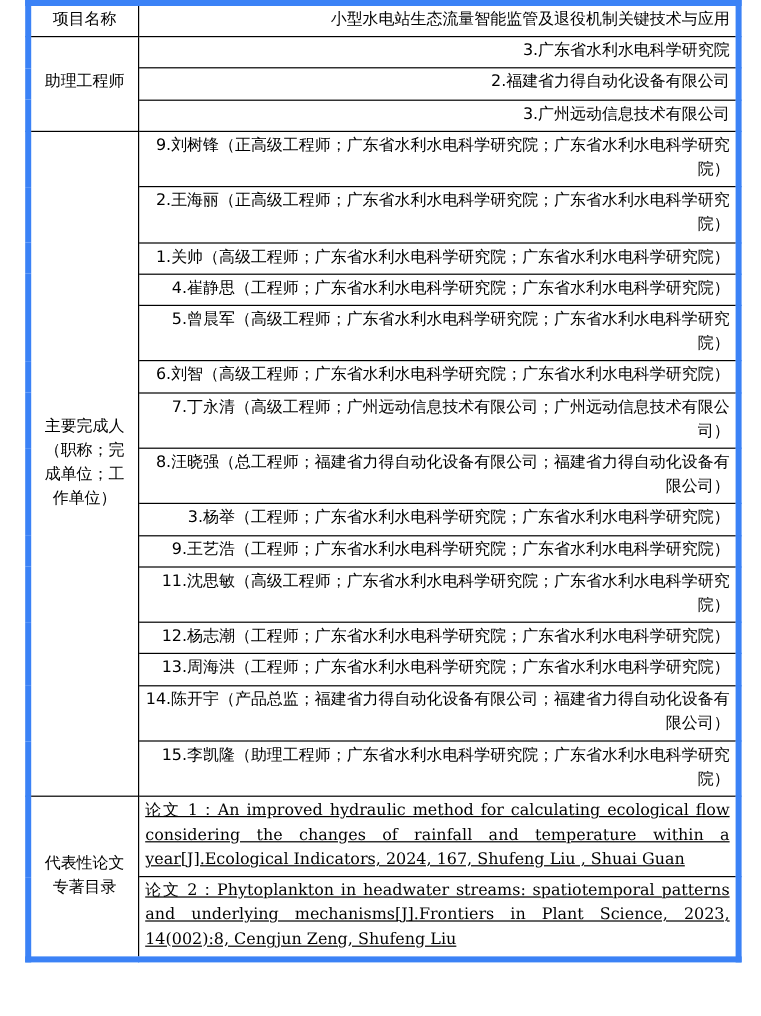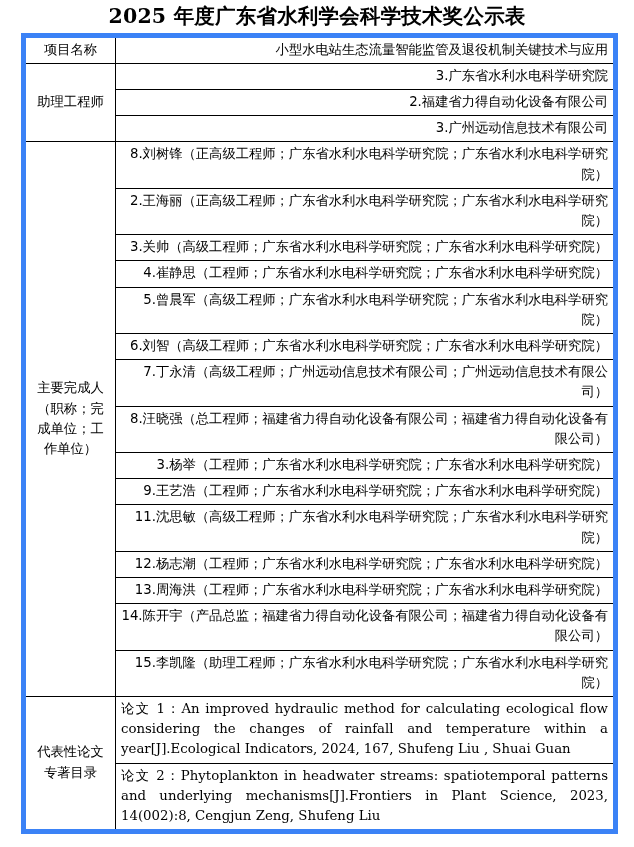--- a/index.html
+++ b/index.html
@@ -59,28 +59,28 @@
   }
   td.cjk {
     font-family: "DejaVu Sans", "Liberation Sans", sans-serif;
   }
   td.paper {
     font-family: "DejaVu Serif", "Liberation Serif", serif;
     font-size: 12.6px;
     line-height: 1.62;
     text-align: justify;
     padding: 3px 6px 4px 5px;
+    text-decoration: underline;
   }
 </style>
 </head>
 <body>
 
 <div class="page">
 
-  <div class="doc-title">2025 年度广东省水利学会科学技术奖公示表</div>
 
   <table class="award">
     <tbody>
 
       <tr>
         <td class="label cjk">项目名称</td>
         <td class="value cjk">小型水电站生态流量智能监管及退役机制关键技术与应用</td>
       </tr>
 
       <tr>
@@ -89,27 +89,27 @@
       </tr>
       <tr>
         <td class="value cjk">2.福建省力得自动化设备有限公司</td>
       </tr>
       <tr>
         <td class="value cjk">3.广州远动信息技术有限公司</td>
       </tr>
 
       <tr>
         <td class="label cjk" rowspan="15">主要完成人（职称；完成单位；工作单位）</td>
-        <td class="value cjk">8.刘树锋（正高级工程师；广东省水利水电科学研究院；广东省水利水电科学研究院）</td>
+        <td class="value cjk">9.刘树锋（正高级工程师；广东省水利水电科学研究院；广东省水利水电科学研究院）</td>
       </tr>
       <tr>
         <td class="value cjk">2.王海丽（正高级工程师；广东省水利水电科学研究院；广东省水利水电科学研究院）</td>
       </tr>
       <tr>
-        <td class="value cjk">3.关帅（高级工程师；广东省水利水电科学研究院；广东省水利水电科学研究院）</td>
+        <td class="value cjk">1.关帅（高级工程师；广东省水利水电科学研究院；广东省水利水电科学研究院）</td>
       </tr>
       <tr>
         <td class="value cjk">4.崔静思（工程师；广东省水利水电科学研究院；广东省水利水电科学研究院）</td>
       </tr>
       <tr>
         <td class="value cjk">5.曾晨军（高级工程师；广东省水利水电科学研究院；广东省水利水电科学研究院）</td>
       </tr>
       <tr>
         <td class="value cjk">6.刘智（高级工程师；广东省水利水电科学研究院；广东省水利水电科学研究院）</td>
       </tr>

